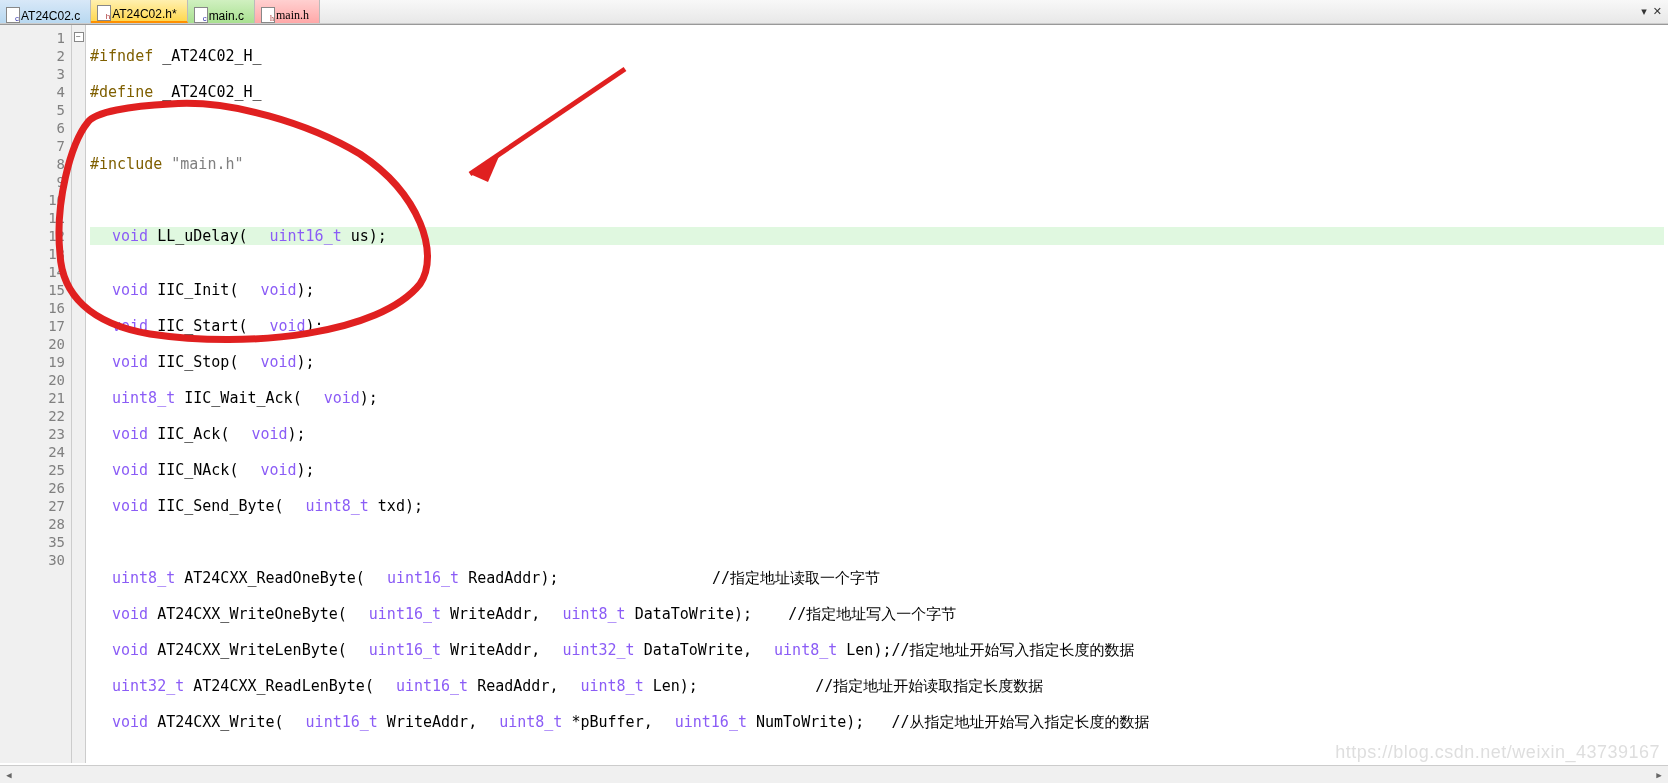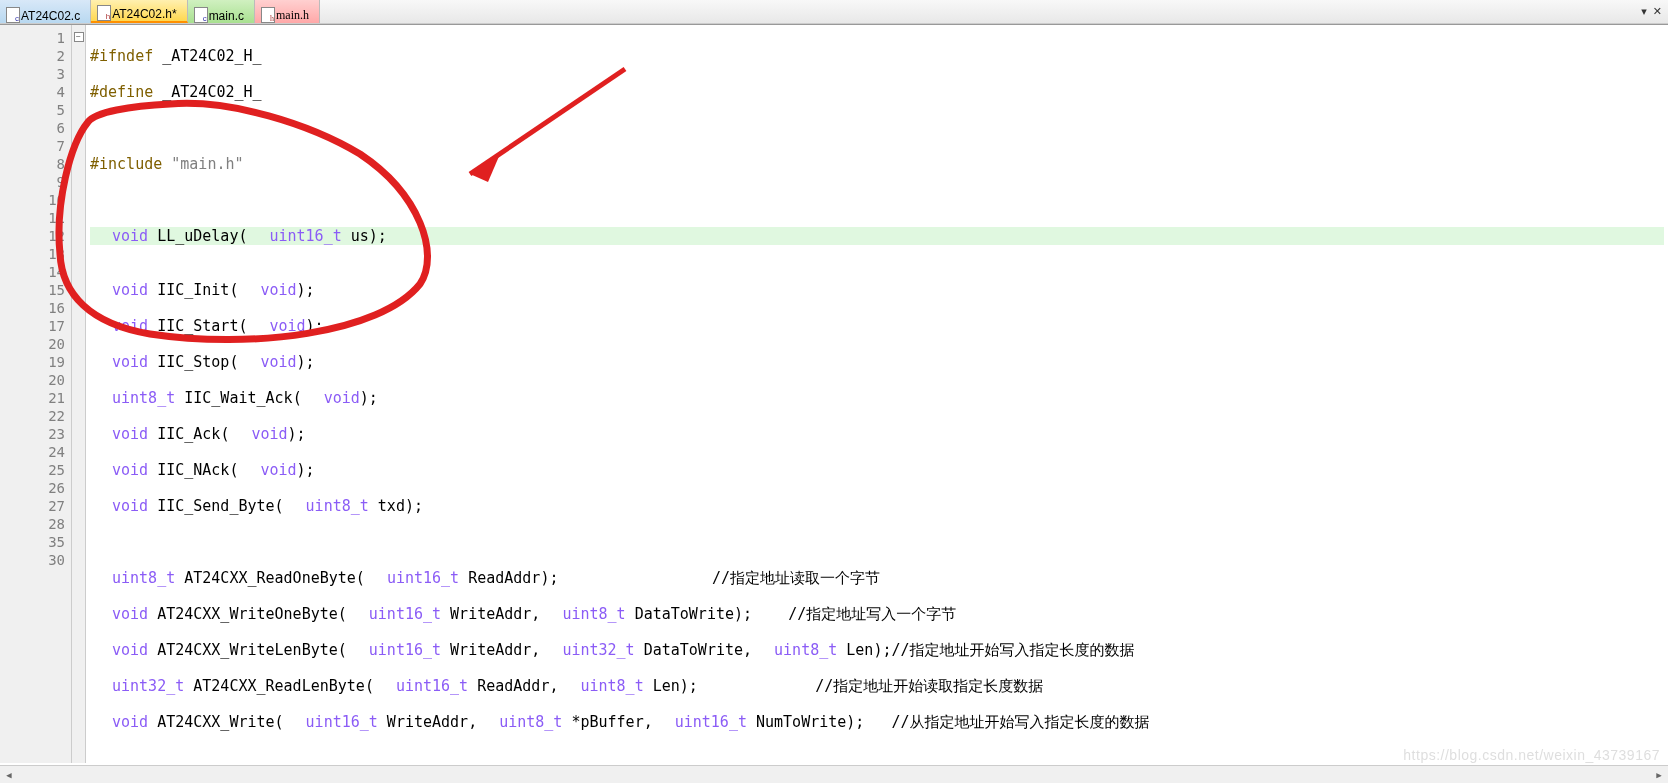--- a/index.html
+++ b/index.html
@@ -135,21 +135,21 @@
       color: #666;
       cursor: pointer;
     }
     .scroll-track { flex: 1; height: 100%; background: #f0f0f0; }
     .watermark {
       position: absolute;
       right: 8px;
       bottom: 20px;
       color: rgba(160,160,160,0.35);
       font-family: Arial, sans-serif;
-      font-size: 14px;
+      font-size: 18px;
       letter-spacing: 0.5px;
       pointer-events: none;
     }
   </style>
 </head>
 <body>
 
 <div class="tab-bar">
   <div class="tab blue">
     <span class="tab-icon c-icon"></span>

